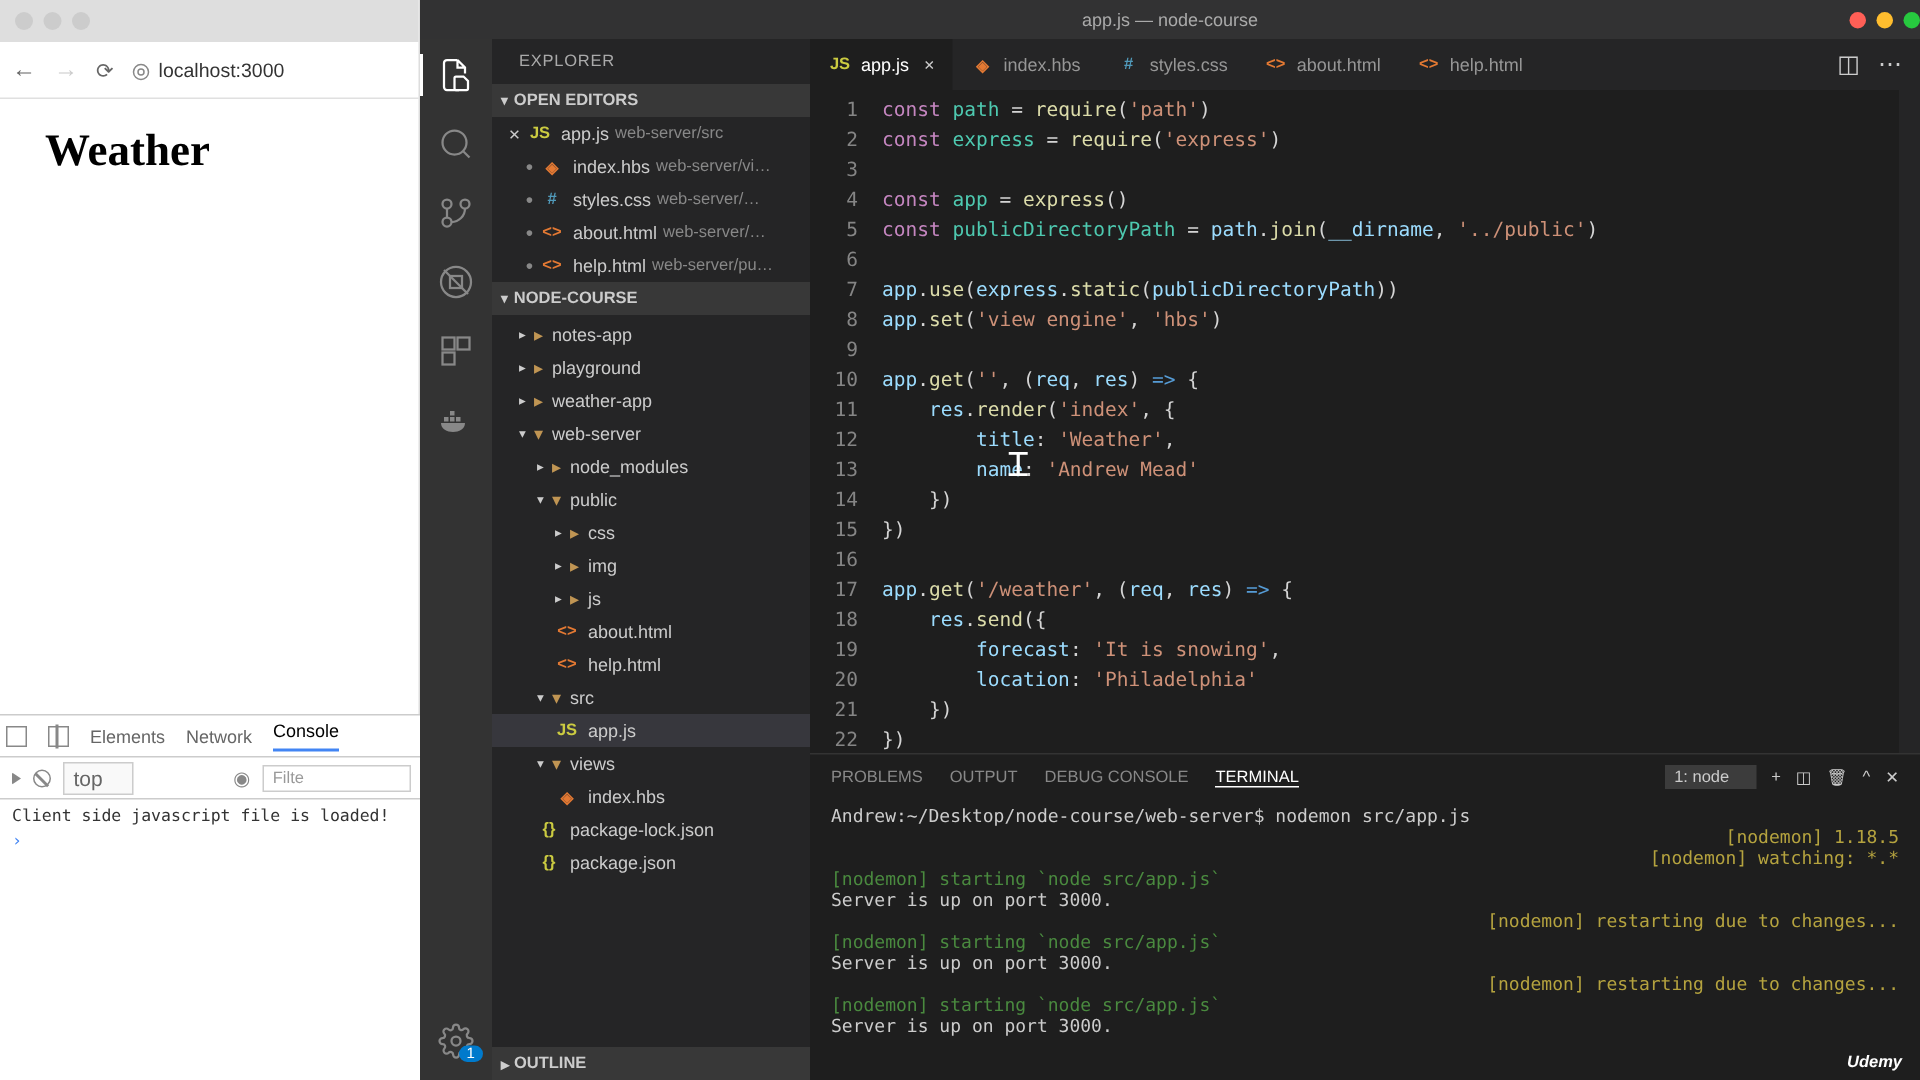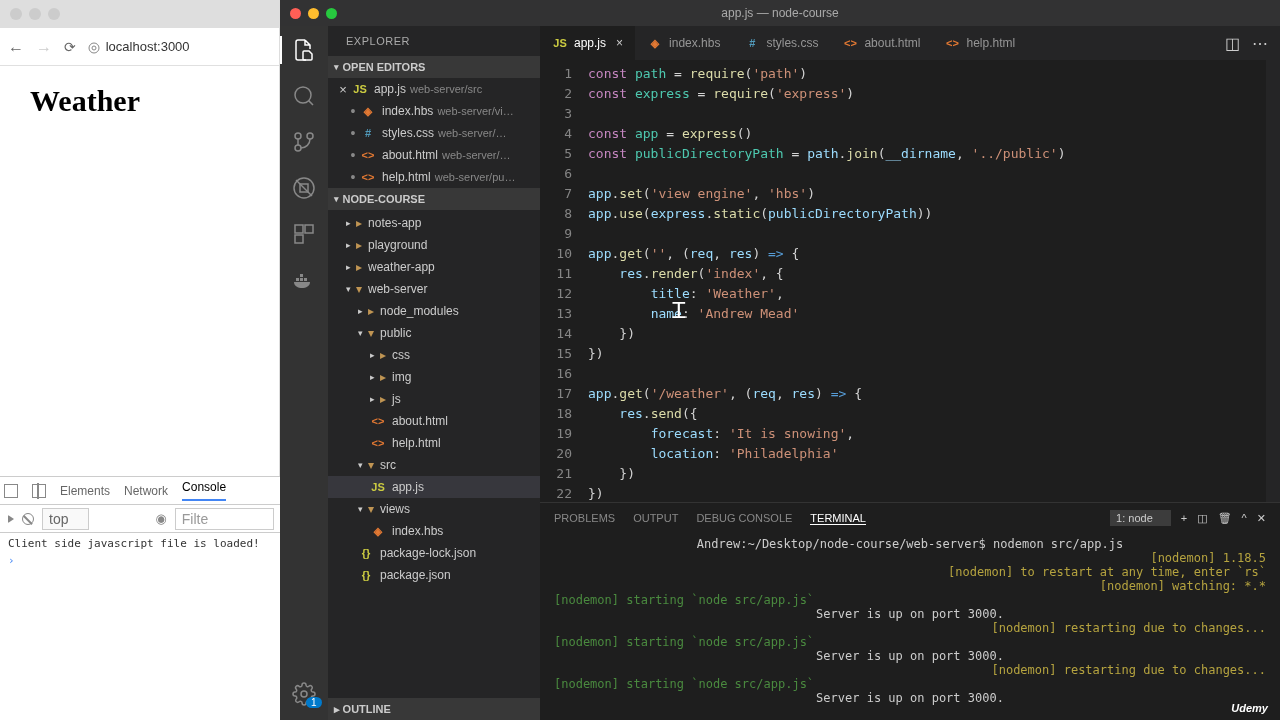--- a/index.html
+++ b/index.html
@@ -22,26 +22,26 @@
 .dt-tabs .sq { width: 14px; height: 14px; border: 1.5px solid #888; }
 .dt-tabs .sq2 { width: 14px; height: 14px; border: 1.5px solid #888; position: relative; }
 .dt-tabs .sq2::before { content:""; position:absolute; left:4px; top:-2px; bottom:-2px; width:1.5px; background:#888;}
 .dt-tab.active { color: #000; border-bottom: 2px solid #4285f4; padding-bottom: 5px; }
 .dt-bar2 { display: flex; align-items: center; border-bottom: 1px solid #ccc; height: 28px; padding: 0 6px; gap: 8px; color: #888; font-size: 11px; }
 .dt-play { width:0; height:0; border-left:6px solid #888; border-top:4px solid transparent; border-bottom:4px solid transparent; display:inline-block; border-radius:1px; margin-left:2px;}
 .dt-stop { width:12px; height:12px; border:1.5px solid #888; border-radius:50%; position:relative;}
 .dt-stop::after{content:"";position:absolute;width:12px;height:1.5px;background:#888;top:5px;left:-1px;transform:rotate(45deg);}
 .dt-select { border: 1px solid #ccc; padding: 2px 20px 2px 6px; font-size: 14px; color: #666; background: #f9f9f9; position: relative; }
 .dt-eye { color: #888; font-size: 13px; }
-.dt-filter { border: 1px solid #ccc; padding: 2px 6px; font-size: 14px; color: #999; flex: 1; background: #fff; }
+.dt-filter { border: 1px solid #ccc; padding: 2px 6px; font-size: 11px; color: #999; flex: 1; background: #fff; }
 .dt-console { padding: 4px 8px; font-family: Menlo, monospace; font-size: 11px; color: #333; }
 .prompt { color: #4285f4; margin-top: 4px; }
 
 .vscode { position: absolute; left: 280px; top: 0; width: 1000px; height: 720px; background: #1e1e1e; color: #ccc; font-family: -apple-system, sans-serif; }
-.vs-titlebar { height: 26px; background: #323233; display: flex; align-items: center; position: relative; }
+.vs-titlebar { height: 26px; background: #323233; display: flex; align-items: center; position: relative; justify-content: flex-end; }
 .vs-traffic { display: flex; gap: 7px; margin-left: 10px; }
 .vtl { width: 11px; height: 11px; border-radius: 50%; }
 .vtl.r{background:#ff5f56;} .vtl.y{background:#ffbd2e;} .vtl.g{background:#27c93f;}
 .vs-title { position: absolute; left: 50%; transform: translateX(-50%); font-size: 12px; color: #aaa; }
 
 .vs-body { display: flex; height: 694px; }
 .activitybar { width: 48px; background: #333333; display: flex; flex-direction: column; align-items: center; padding-top: 12px; gap: 22px; position:relative;}
 .ab-icon { color: #888; width: 24px; height: 24px; display: flex; align-items: center; justify-content: center; font-size: 20px; cursor:pointer;}
 .ab-icon.active { color: #fff; }
 .ab-icon.active::before { content:""; position:absolute; left:0; width:2px; height:28px; background:#fff;}
@@ -86,21 +86,21 @@
 .k { color: #c586c0; } .b { color: #569cd6; } .f { color: #dcdcaa; } .s { color: #ce9178; } .v { color: #9cdcfe; } .p { color: #d4d4d4; } .c { color: #4ec9b0; }
 .minimap { position:absolute; right:0; top:0; width:14px; height:100%; background:#252526;}
 .text-cursor { position:absolute; left:84px; top:241px; font-size:22px; color:#fff; pointer-events:none;}
 
 .panel { height: 218px; background: #1e1e1e; border-top: 1px solid #333; display: flex; flex-direction: column; }
 .panel-tabs { height: 30px; display: flex; align-items: center; padding: 0 14px; gap: 18px; font-size: 11px; color: #888; }
 .ptab.active { color: #fff; border-bottom: 1px solid #fff; }
 .panel-actions { margin-left: auto; display: flex; align-items: center; gap: 10px; color: #ccc; }
 .term-select { background: #3c3c3c; color: #ccc; border: none; font-size: 11px; padding: 2px 18px 2px 6px; }
 .terminal { flex: 1; padding: 4px 14px; font-family: Menlo, Consolas, monospace; font-size: 12px; line-height: 14px; overflow: hidden; }
-.tw { color: #ccc; text-align: center; } .ty { color: #b5a33f; text-align: right; } .tg { color: #4a8a3f; } .tc { background: #ccc; color: #1e1e1e; }
+.tw { color: #ccc; } .ty { color: #b5a33f; text-align: right; } .tg { color: #4a8a3f; } .tc { background: #ccc; color: #1e1e1e; }
 .udemy { position: absolute; right: 12px; bottom: 6px; color: #fff; font-size: 11px; font-style: italic; font-weight: bold;}
 </style>
 </head>
 <body>
 
 <div class="chrome">
   <div class="chrome-titlebar">
     <div class="traffic">
         <div class="tlight"></div>
         <div class="tlight"></div>
@@ -287,22 +287,22 @@
             <div>21</div>
             <div>22</div>
           </div>
         <div class="code" id="codebody">
         <div><span class="k">const </span><span class="c">path</span><span class="p"> = </span><span class="f">require</span><span class="p">(</span><span class="s">'path'</span><span class="p">)</span></div>
             <div><span class="k">const </span><span class="c">express</span><span class="p"> = </span><span class="f">require</span><span class="p">(</span><span class="s">'express'</span><span class="p">)</span></div>
             <div></div>
             <div><span class="k">const </span><span class="c">app</span><span class="p"> = </span><span class="f">express</span><span class="p">()</span></div>
             <div><span class="k">const </span><span class="c">publicDirectoryPath</span><span class="p"> = </span><span class="v">path</span><span class="p">.</span><span class="f">join</span><span class="p">(</span><span class="v">__dirname</span><span class="p">, </span><span class="s">'../public'</span><span class="p">)</span></div>
             <div></div>
+            <div><span class="v">app</span><span class="p">.</span><span class="f">use</span><span class="p">(</span><span class="v">express</span><span class="p">.</span><span class="f">static</span><span class="p">(</span><span class="v">publicDirectoryPath</span><span class="p">))</span></div>
             <div><span class="v">app</span><span class="p">.</span><span class="f">set</span><span class="p">(</span><span class="s">'view engine'</span><span class="p">, </span><span class="s">'hbs'</span><span class="p">)</span></div>
-            <div><span class="v">app</span><span class="p">.</span><span class="f">use</span><span class="p">(</span><span class="v">express</span><span class="p">.</span><span class="f">static</span><span class="p">(</span><span class="v">publicDirectoryPath</span><span class="p">))</span></div>
             <div></div>
             <div><span class="v">app</span><span class="p">.</span><span class="f">get</span><span class="p">(</span><span class="s">''</span><span class="p">, (</span><span class="v">req</span><span class="p">, </span><span class="v">res</span><span class="p">) </span><span class="b">=&gt;</span><span class="p"> {</span></div>
             <div><span class="p">    </span><span class="v">res</span><span class="p">.</span><span class="f">render</span><span class="p">(</span><span class="s">'index'</span><span class="p">, {</span></div>
             <div><span class="p">        </span><span class="v">title</span><span class="p">: </span><span class="s">'Weather'</span><span class="p">,</span></div>
             <div><span class="p">        </span><span class="v">name</span><span class="p">: </span><span class="s">'Andrew Mead'</span></div>
             <div><span class="p">    })</span></div>
             <div><span class="p">})</span></div>
             <div></div>
             <div><span class="v">app</span><span class="p">.</span><span class="f">get</span><span class="p">(</span><span class="s">'/weather'</span><span class="p">, (</span><span class="v">req</span><span class="p">, </span><span class="v">res</span><span class="p">) </span><span class="b">=&gt;</span><span class="p"> {</span></div>
             <div><span class="p">    </span><span class="v">res</span><span class="p">.</span><span class="f">send</span><span class="p">({</span></div>
@@ -326,21 +326,20 @@
             <span>+</span>
             <span>◫</span>
             <span>🗑</span>
             <span>^</span>
             <span>✕</span>
           </div>
         </div>
         <div class="terminal" id="terminal">
             <div class="tw">Andrew:~/Desktop/node-course/web-server$ nodemon src/app.js</div>
             <div class="ty">[nodemon] 1.18.5</div>
-            <div class="ty">[nodemon] to restart at any time, enter `rs`</div>
             <div class="ty">[nodemon] watching: *.*</div>
             <div class="tg">[nodemon] starting `node src/app.js`</div>
             <div class="tw">Server is up on port 3000.</div>
             <div class="ty">[nodemon] restarting due to changes...</div>
             <div class="tg">[nodemon] starting `node src/app.js`</div>
             <div class="tw">Server is up on port 3000.</div>
             <div class="ty">[nodemon] restarting due to changes...</div>
             <div class="tg">[nodemon] starting `node src/app.js`</div>
             <div class="tw">Server is up on port 3000.</div>
             <div><span class="tc"> </span></div>

